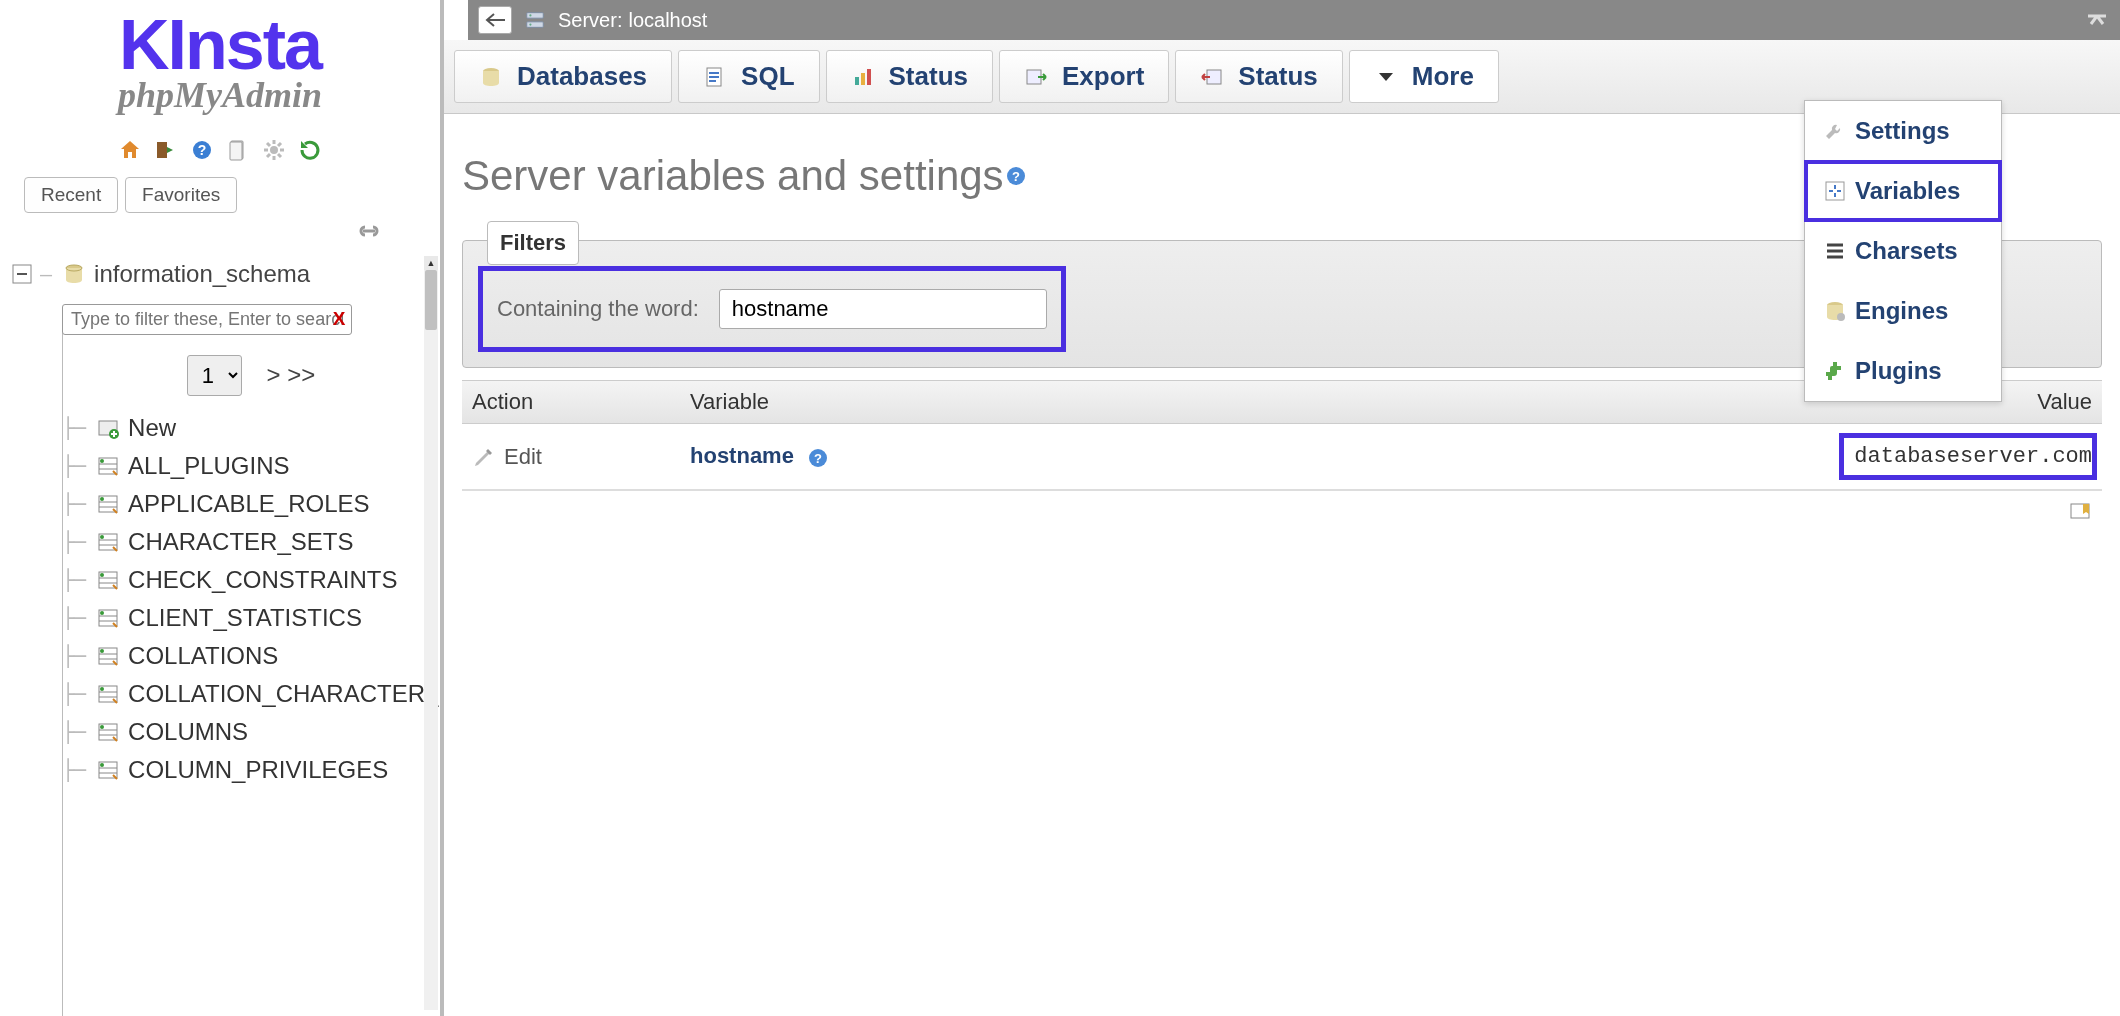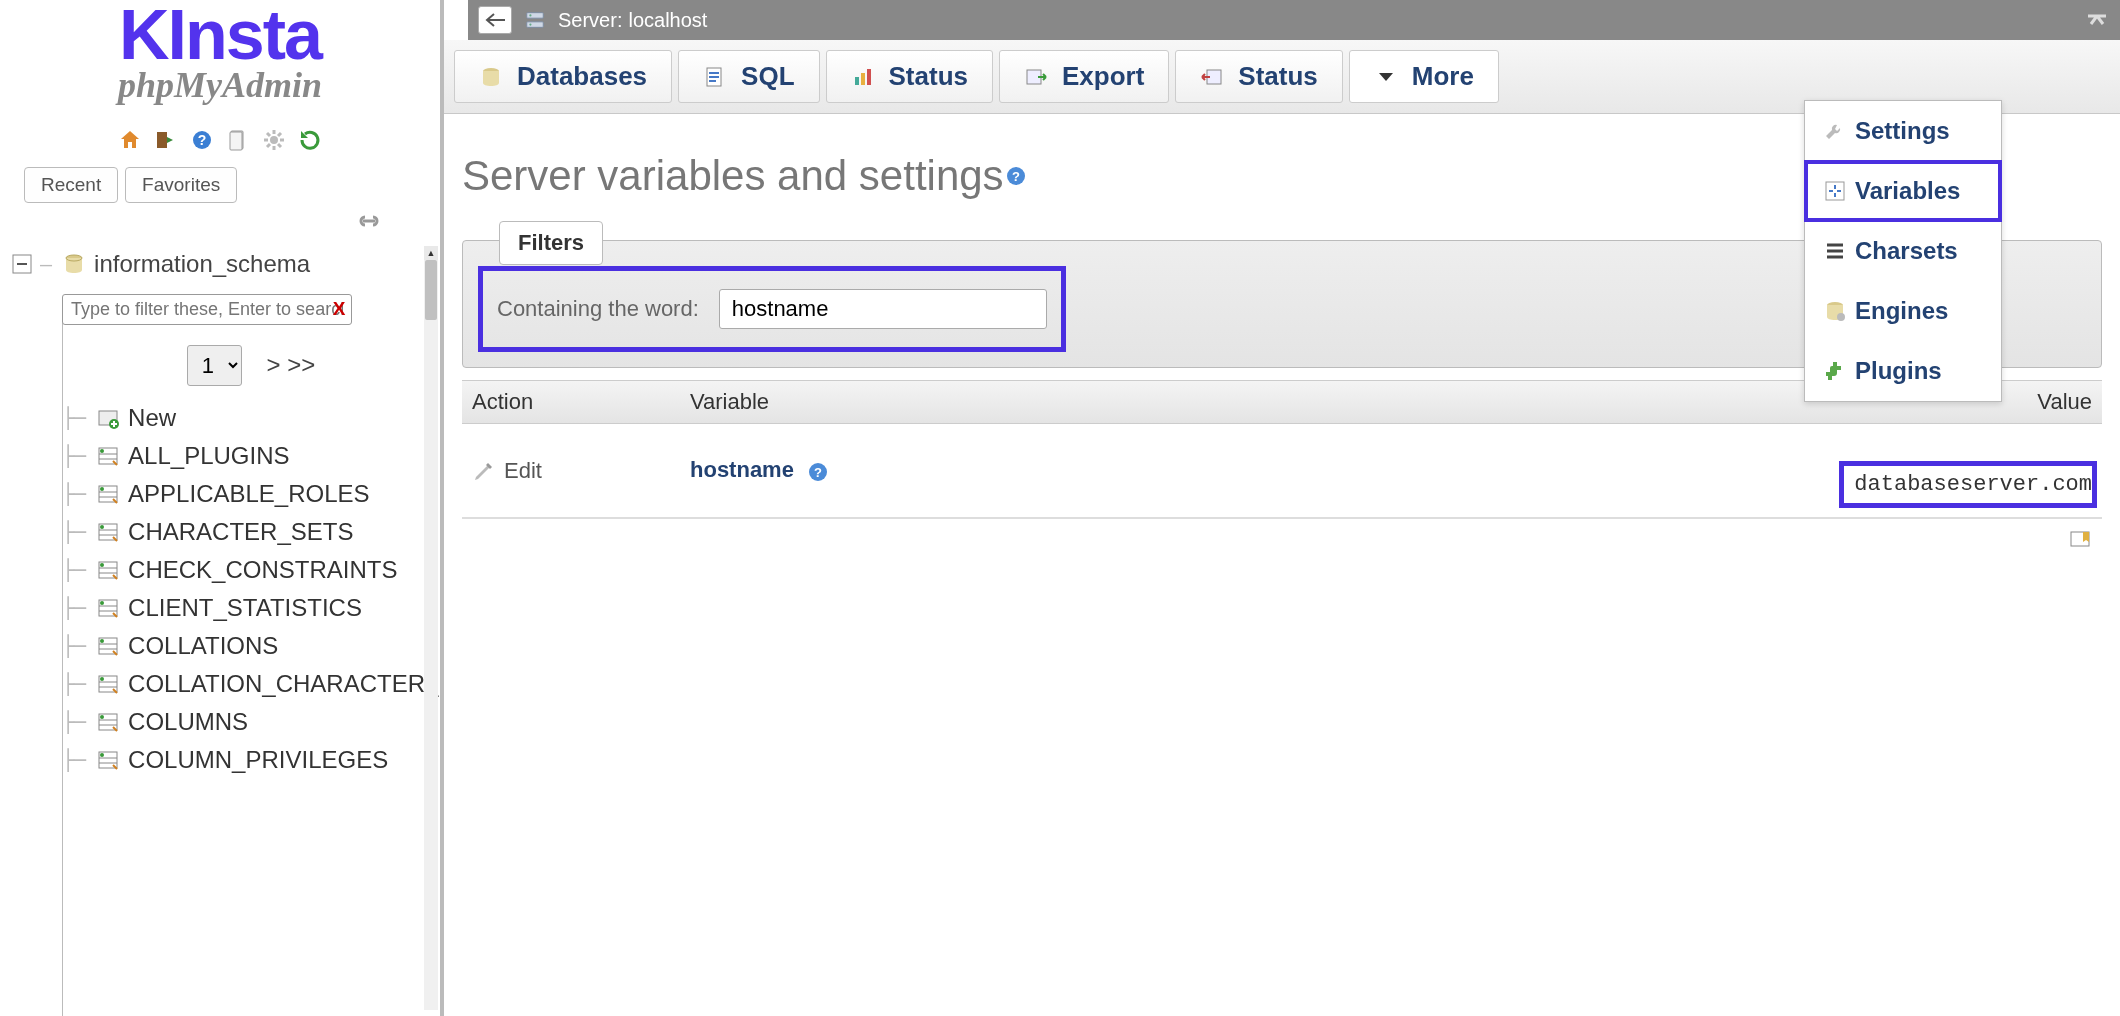--- a/index.html
+++ b/index.html
@@ -12,21 +12,21 @@
     overflow: hidden;
   }
   .app { display: flex; height: 100vh; }
 
   
   .sidebar {
     width: 444px;
     flex: 0 0 444px;
     border-right: 4px solid #bbb;
     position: relative;
-    padding-top: 0;
+    padding-top: 10px;
     background: #fff;
   }
   .sb-scroll { height: 100%; overflow: hidden; position: relative; }
   .scrollbar-track {
     position: absolute; right: 2px; top: 260px; width: 14px; bottom: 6px;
     background: #f0f0f0;
   }
   .scrollbar-thumb {
     position: absolute; left: 1px; top: 0; width: 12px; height: 60px;
     background: #c0c0c0; border-radius: 2px;
@@ -131,22 +131,22 @@
     font-size: 42px; color: #777; font-weight: 400; display: flex; align-items: center; 
     margin: 8px 0 40px 0;
   }
 
   .filters-box {
     border: 1px solid #bbb; border-radius: 4px; padding: 30px 20px 20px 20px;
     position: relative; margin-bottom: 12px;
     background: linear-gradient(#eee,#e4e4e4);
   }
   .filters-legend {
-    position: absolute; top: -20px; left: 36px; background: #fff;
-    border: 1px solid #bbb; border-radius: 4px; padding: 8px 18px;
+    position: absolute; top: -20px; left: 24px; background: #fff;
+    border: 1px solid #bbb; border-radius: 4px; padding: 8px 12px;
     font-size: 22px; font-weight: 700; color: #333;
   }
   .filters-inner {
     display: flex; align-items: center; gap: 20px;
     outline: 5px solid #4a2fe0; outline-offset: 0px; padding: 18px 14px;
     background: transparent; width: 578px;
   }
   .filters-inner label { font-size: 22px; color: #666; }
   .filters-inner input {
     flex: 1; font-size: 22px; padding: 6px 12px; border: 1px solid #aaa;
@@ -162,21 +162,21 @@
   .col-variable { flex: 0 0 660px; }
   .col-value { flex: 1; text-align: right; }
 
   .tbl-row {
     display: flex; align-items: center; padding: 14px 10px; border-bottom: 2px solid #ddd;
     font-size: 22px;
   }
   .tbl-row .col-action { color: #555; display: flex; align-items: center; gap: 8px; }
   .tbl-row .col-variable a { color: #234272; font-weight: 700; text-decoration: none; }
   .tbl-row .col-value { font-family: "Courier New", monospace; font-size: 22px; color: #333; }
-  .value-box { outline: 5px solid #4a2fe0; padding: 6px 0 6px 10px; display: inline-block; min-width: 210px; text-align: right; margin-top: 28px; }
+  .value-box { outline: 5px solid #4a2fe0; padding: 6px 0 6px 10px; display: inline-block; min-width: 210px; text-align: right; }
 
   .bookmark-ico { float: right; margin: 10px 10px 0 0; }
 
   
   .ico {
     display: inline-flex; width: 24px; height: 24px; align-items: center; justify-content: center;
     font-size: 18px;
   }
   .ico svg { width: 100%; height: 100%; display:block; }
 </style>

